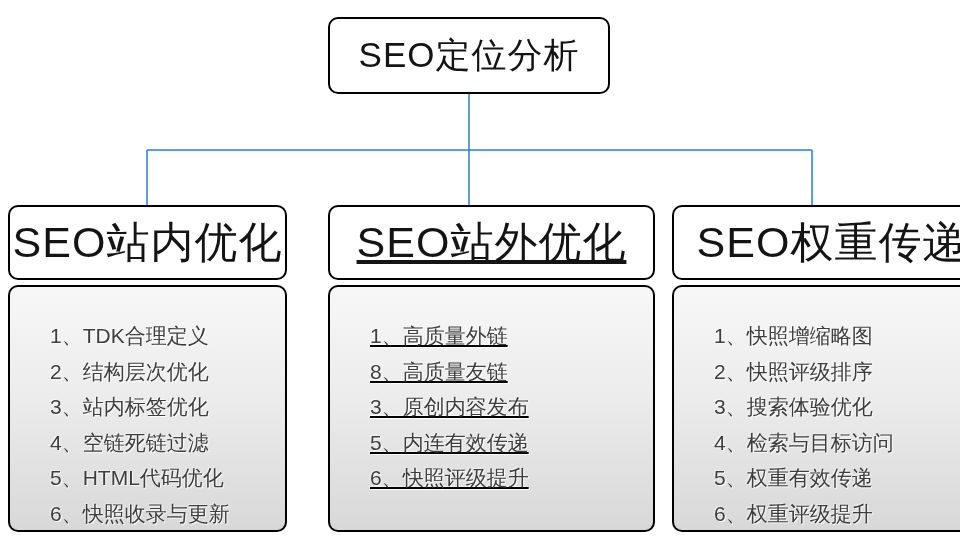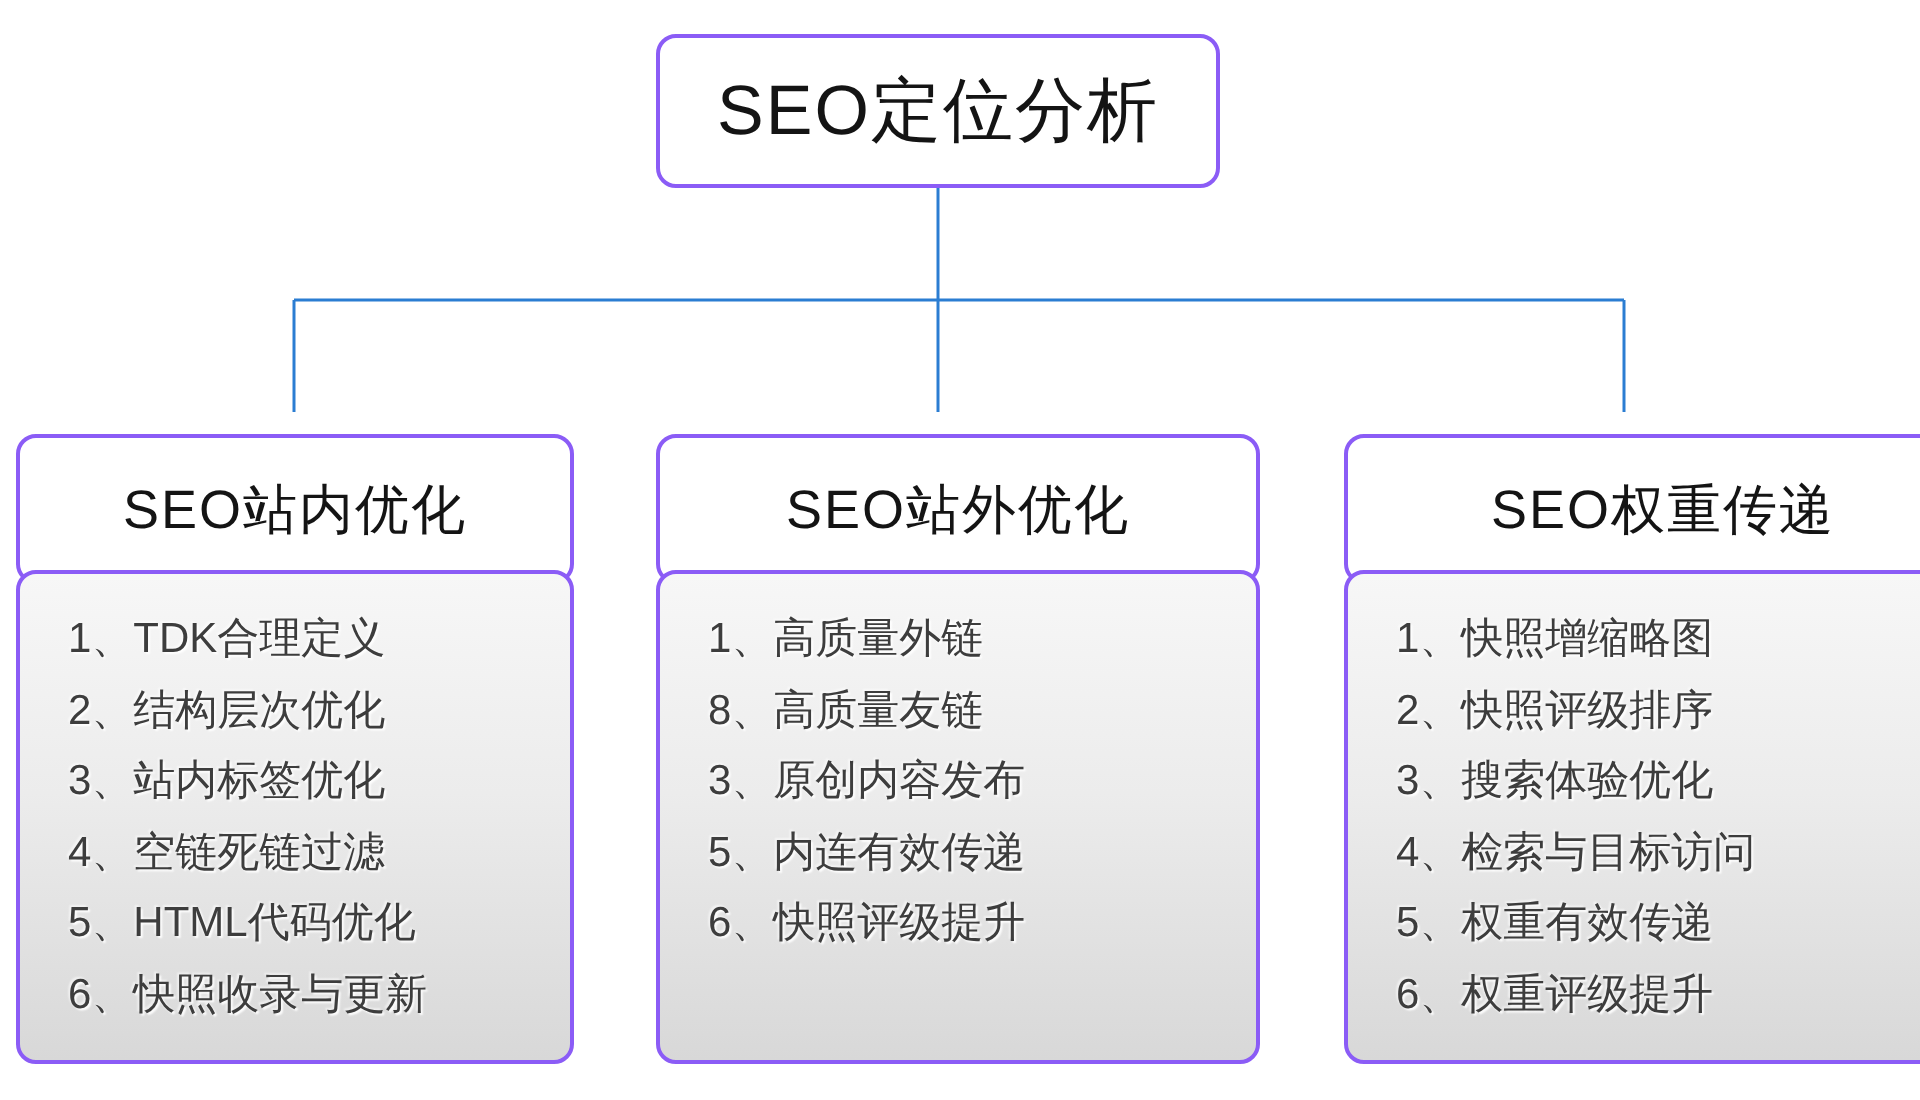--- a/index.html
+++ b/index.html
@@ -13,57 +13,57 @@
   }
   #connectors {
     position: absolute;
     left: 0; top: 0;
     width: 960px; height: 550px;
     pointer-events: none;
   }
   .box {
     position: absolute;
     box-sizing: border-box;
-    border: 2px solid #8b5cf6;
+    border: 2px solid #000000;
     border-radius: 10px;
     background: #ffffff;
     display: flex;
     align-items: center;
     justify-content: center;
   }
   .root-box {
     left: 328px; top: 17px;
     width: 282px; height: 77px;
     font-size: 35px;
     color: #141414;
     letter-spacing: 1px;
     z-index: 2;
   }
   .branch-header {
-    top: 217px;
+    top: 205px;
     height: 75px;
-    font-size: 27px;
+    font-size: 43px;
     color: #141414;
     letter-spacing: 1px;
     z-index: 2;
   }
   .branch-list {
     top: 285px;
     height: 247px;
     background: linear-gradient(180deg, #f7f7f7 0%, #ececec 45%, #d8d8d8 100%);
     justify-content: flex-start;
     align-items: flex-start;
     z-index: 2;
   }
   .col-1 { left: 8px;   width: 279px; }
-  .col-2 { left: 328px; width: 302px; }
+  .col-2 { left: 328px; width: 327px; text-decoration: underline; }
   .col-3 { left: 672px; width: 319px; }
   .item-list {
     list-style: none;
-    margin: 0;
+    margin: 16px;
     padding: 15px 6px 0 24px;
   }
   .item-list li {
     font-size: 21px;
     line-height: 35.5px;
     color: #3d3d3d;
     white-space: nowrap;
     text-shadow: 1px 1px 1px rgba(255,255,255,0.95), -1px -1px 1px rgba(255,255,255,0.55);
   }
 </style>

